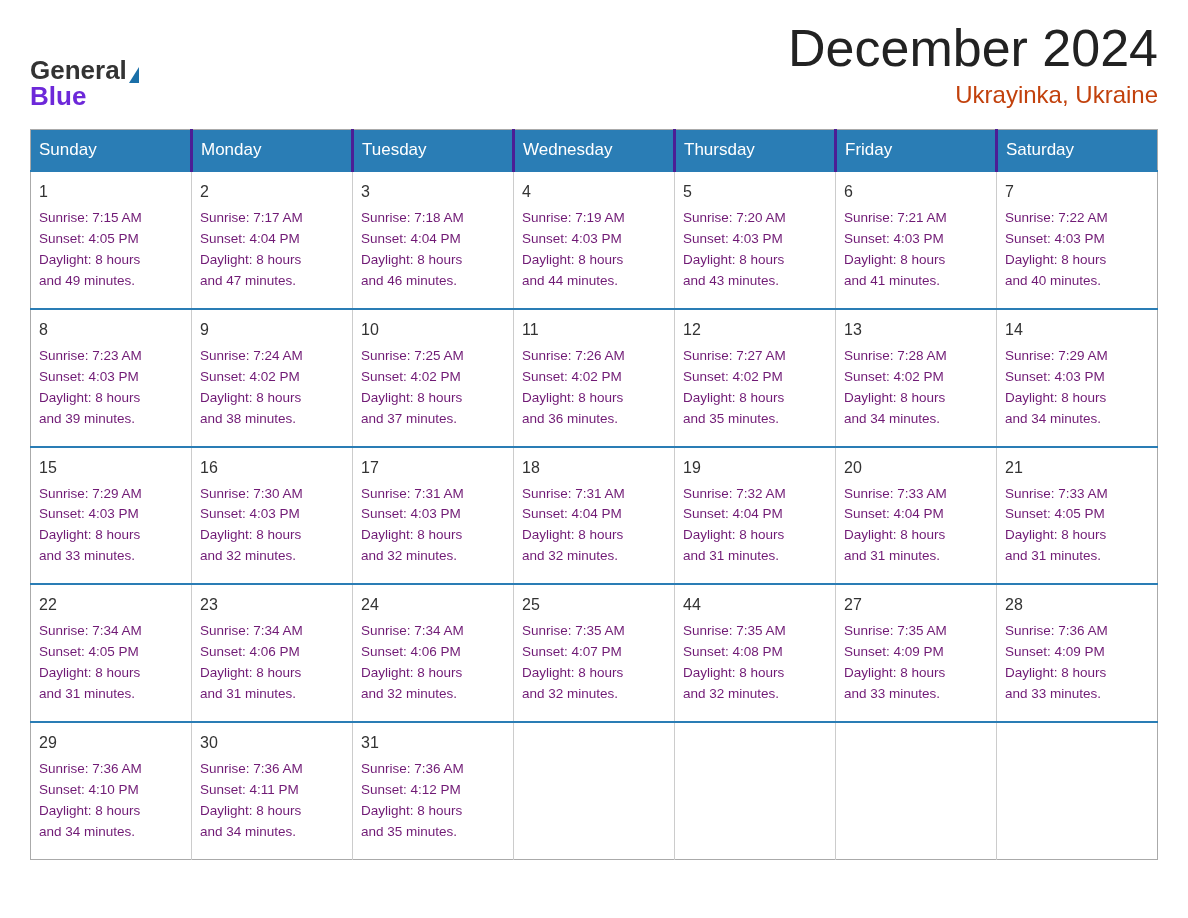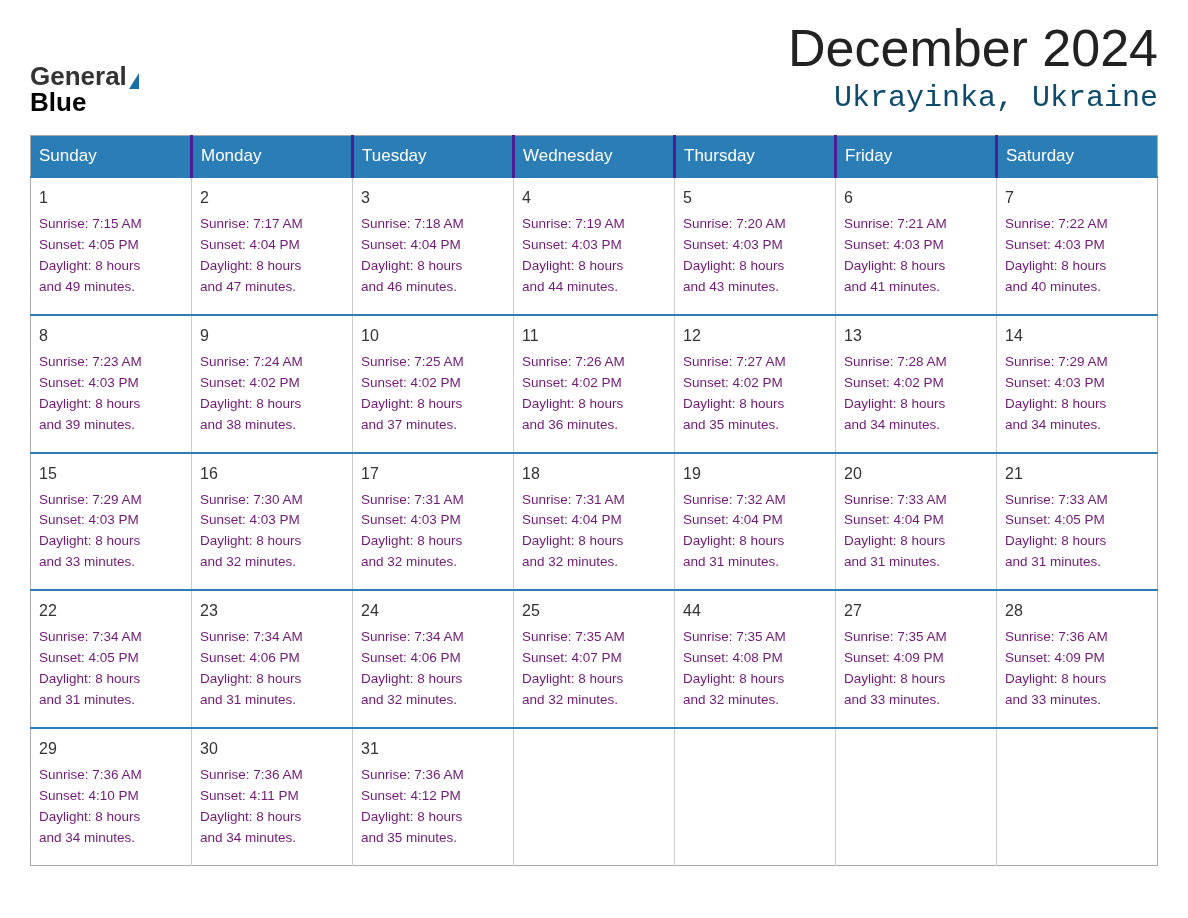--- a/index.html
+++ b/index.html
@@ -23,21 +23,21 @@
     }
     .logo-general {
       font-size: 26px;
       font-weight: bold;
       color: #333;
       line-height: 1;
     }
     .logo-blue {
       font-size: 26px;
       font-weight: bold;
-      color: #000000;
+      color: #6d28d9;
       line-height: 1;
     }
     .logo-triangle {
       display: inline-block;
       width: 0;
       height: 0;
       border-left: 10px solid transparent;
       border-bottom: 16px solid #1a6fa8;
       margin-left: 2px;
       vertical-align: middle;
@@ -46,24 +46,23 @@
       text-align: right;
     }
     .month-title {
       font-size: 52px;
       font-weight: normal;
       color: #222;
       line-height: 1.1;
       margin-left: 38px;
     }
     .location {
-      font-size: 30px;
-      color: #0c4a6e;
+      font-size: 24px;
+      color: #c2410c;
       margin-top: 4px;
-      font-family: Liberation Mono, monospace;
     }
     .calendar {
       width: 100%;
       border-collapse: collapse;
       border: 1px solid #aaa;
     }
     .calendar thead tr {
       background-color: #2a7db5;
     }
     .calendar thead th {

